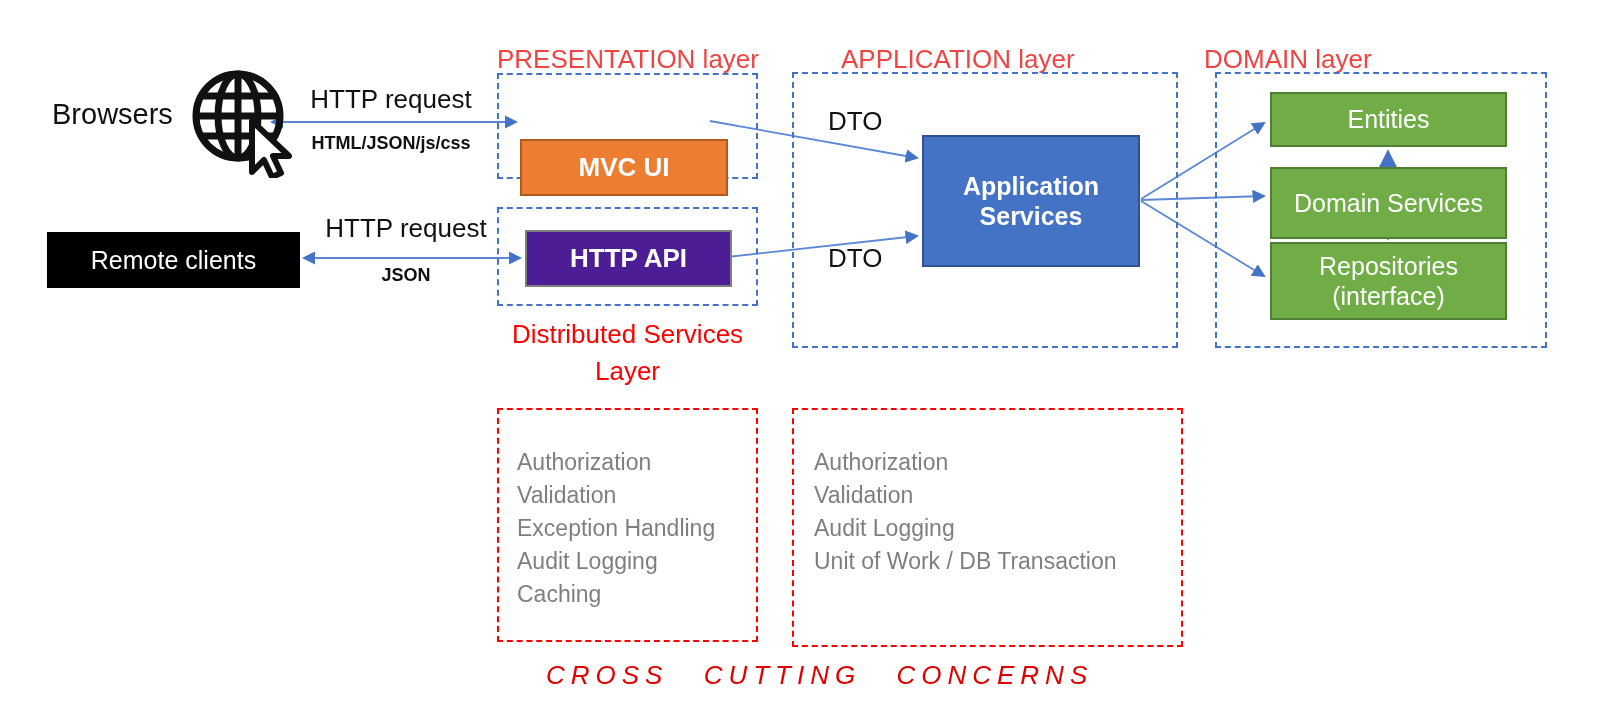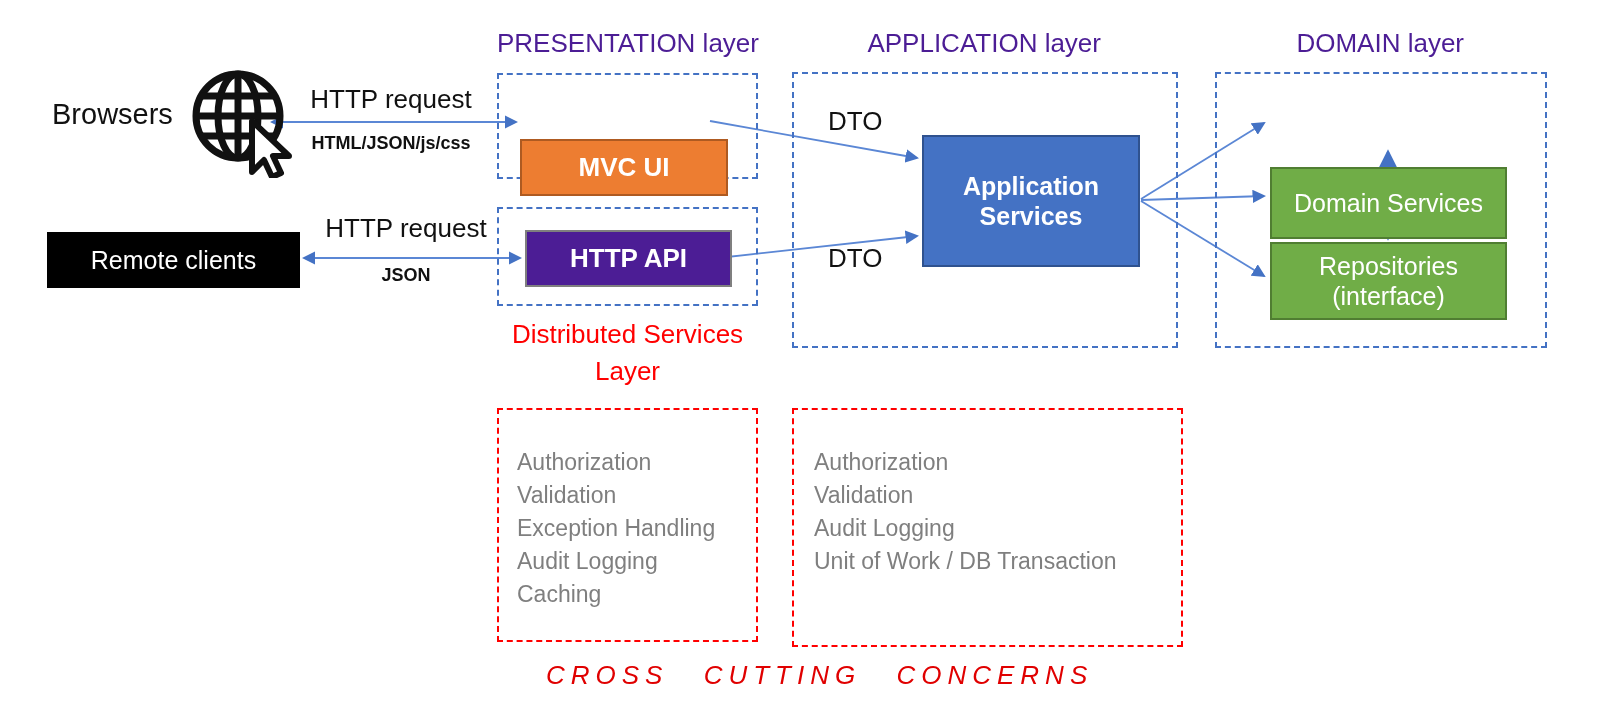--- a/index.html
+++ b/index.html
@@ -18,21 +18,21 @@
   .client-label { font-size: 29px; color: #111111; white-space: nowrap; }
   .link-group { text-align: center; }
   .link-label { font-size: 26px; color: #111111; white-space: nowrap; }
   .link-sub { font-size: 18px; color: #111111; white-space: nowrap; font-weight: bold; }
 
   .remote-box {
     background: #000000; color: #ffffff; font-size: 25px;
     display: flex; align-items: center; justify-content: center;
   }
 
-  .layer-title { color: #4c1d95; font-size: 26px; text-align: right; white-space: nowrap; }
+  .layer-title { color: #ef4444; font-size: 26px; text-align: left; white-space: nowrap; margin-top: 16px; }
   .layer-title-2l { color: #FF0000; font-size: 26px; text-align: center; line-height: 37px; }
 
   .dash-blue { border: 2px dashed #4472C4; }
   .dash-red  { border: 2px dashed #FF0000; }
 
   .node {
     display: flex; align-items: center; justify-content: center;
     text-align: center; color: #ffffff; line-height: 1.22;
   }
   .node-orange { background: #ED7D31; border: 2px solid #AE5A21; font-weight: bold; font-size: 26px; margin-top: 43px; }
@@ -126,20 +126,23 @@
   <div class="abs dto-label" style="left:828px; top:243px;">DTO</div>
 
   <div class="abs node node-blue" style="left:922px; top:135px; width:218px; height:132px;">
     <span>Application Services</span>
   </div>
 
   <div class="abs layer-title" style="left:1204px; top:28px; width:260px;">DOMAIN layer</div>
 
   <div class="abs dash-blue" style="left:1215px; top:72px; width:332px; height:276px;"></div>
 
+  <div class="abs node node-green" style="left:1270px; top:92px; width:237px; height:55px;">
+    <span>Entities</span>
+  </div>
   <div class="abs node node-green" style="left:1270px; top:167px; width:237px; height:72px; padding:0 20px;align-items:center;">
     <span>Domain Services</span>
   </div>
   <div class="abs node node-green" style="left:1270px; top:242px; width:237px; height:78px;">
     <span>Repositories (interface)</span>
   </div>
 
   <div class="abs dash-red concern-list" style="left:497px; top:408px; width:261px; height:234px; padding:36px 0 0 18px;">
       <div>Authorization</div>
       <div>Validation</div>

